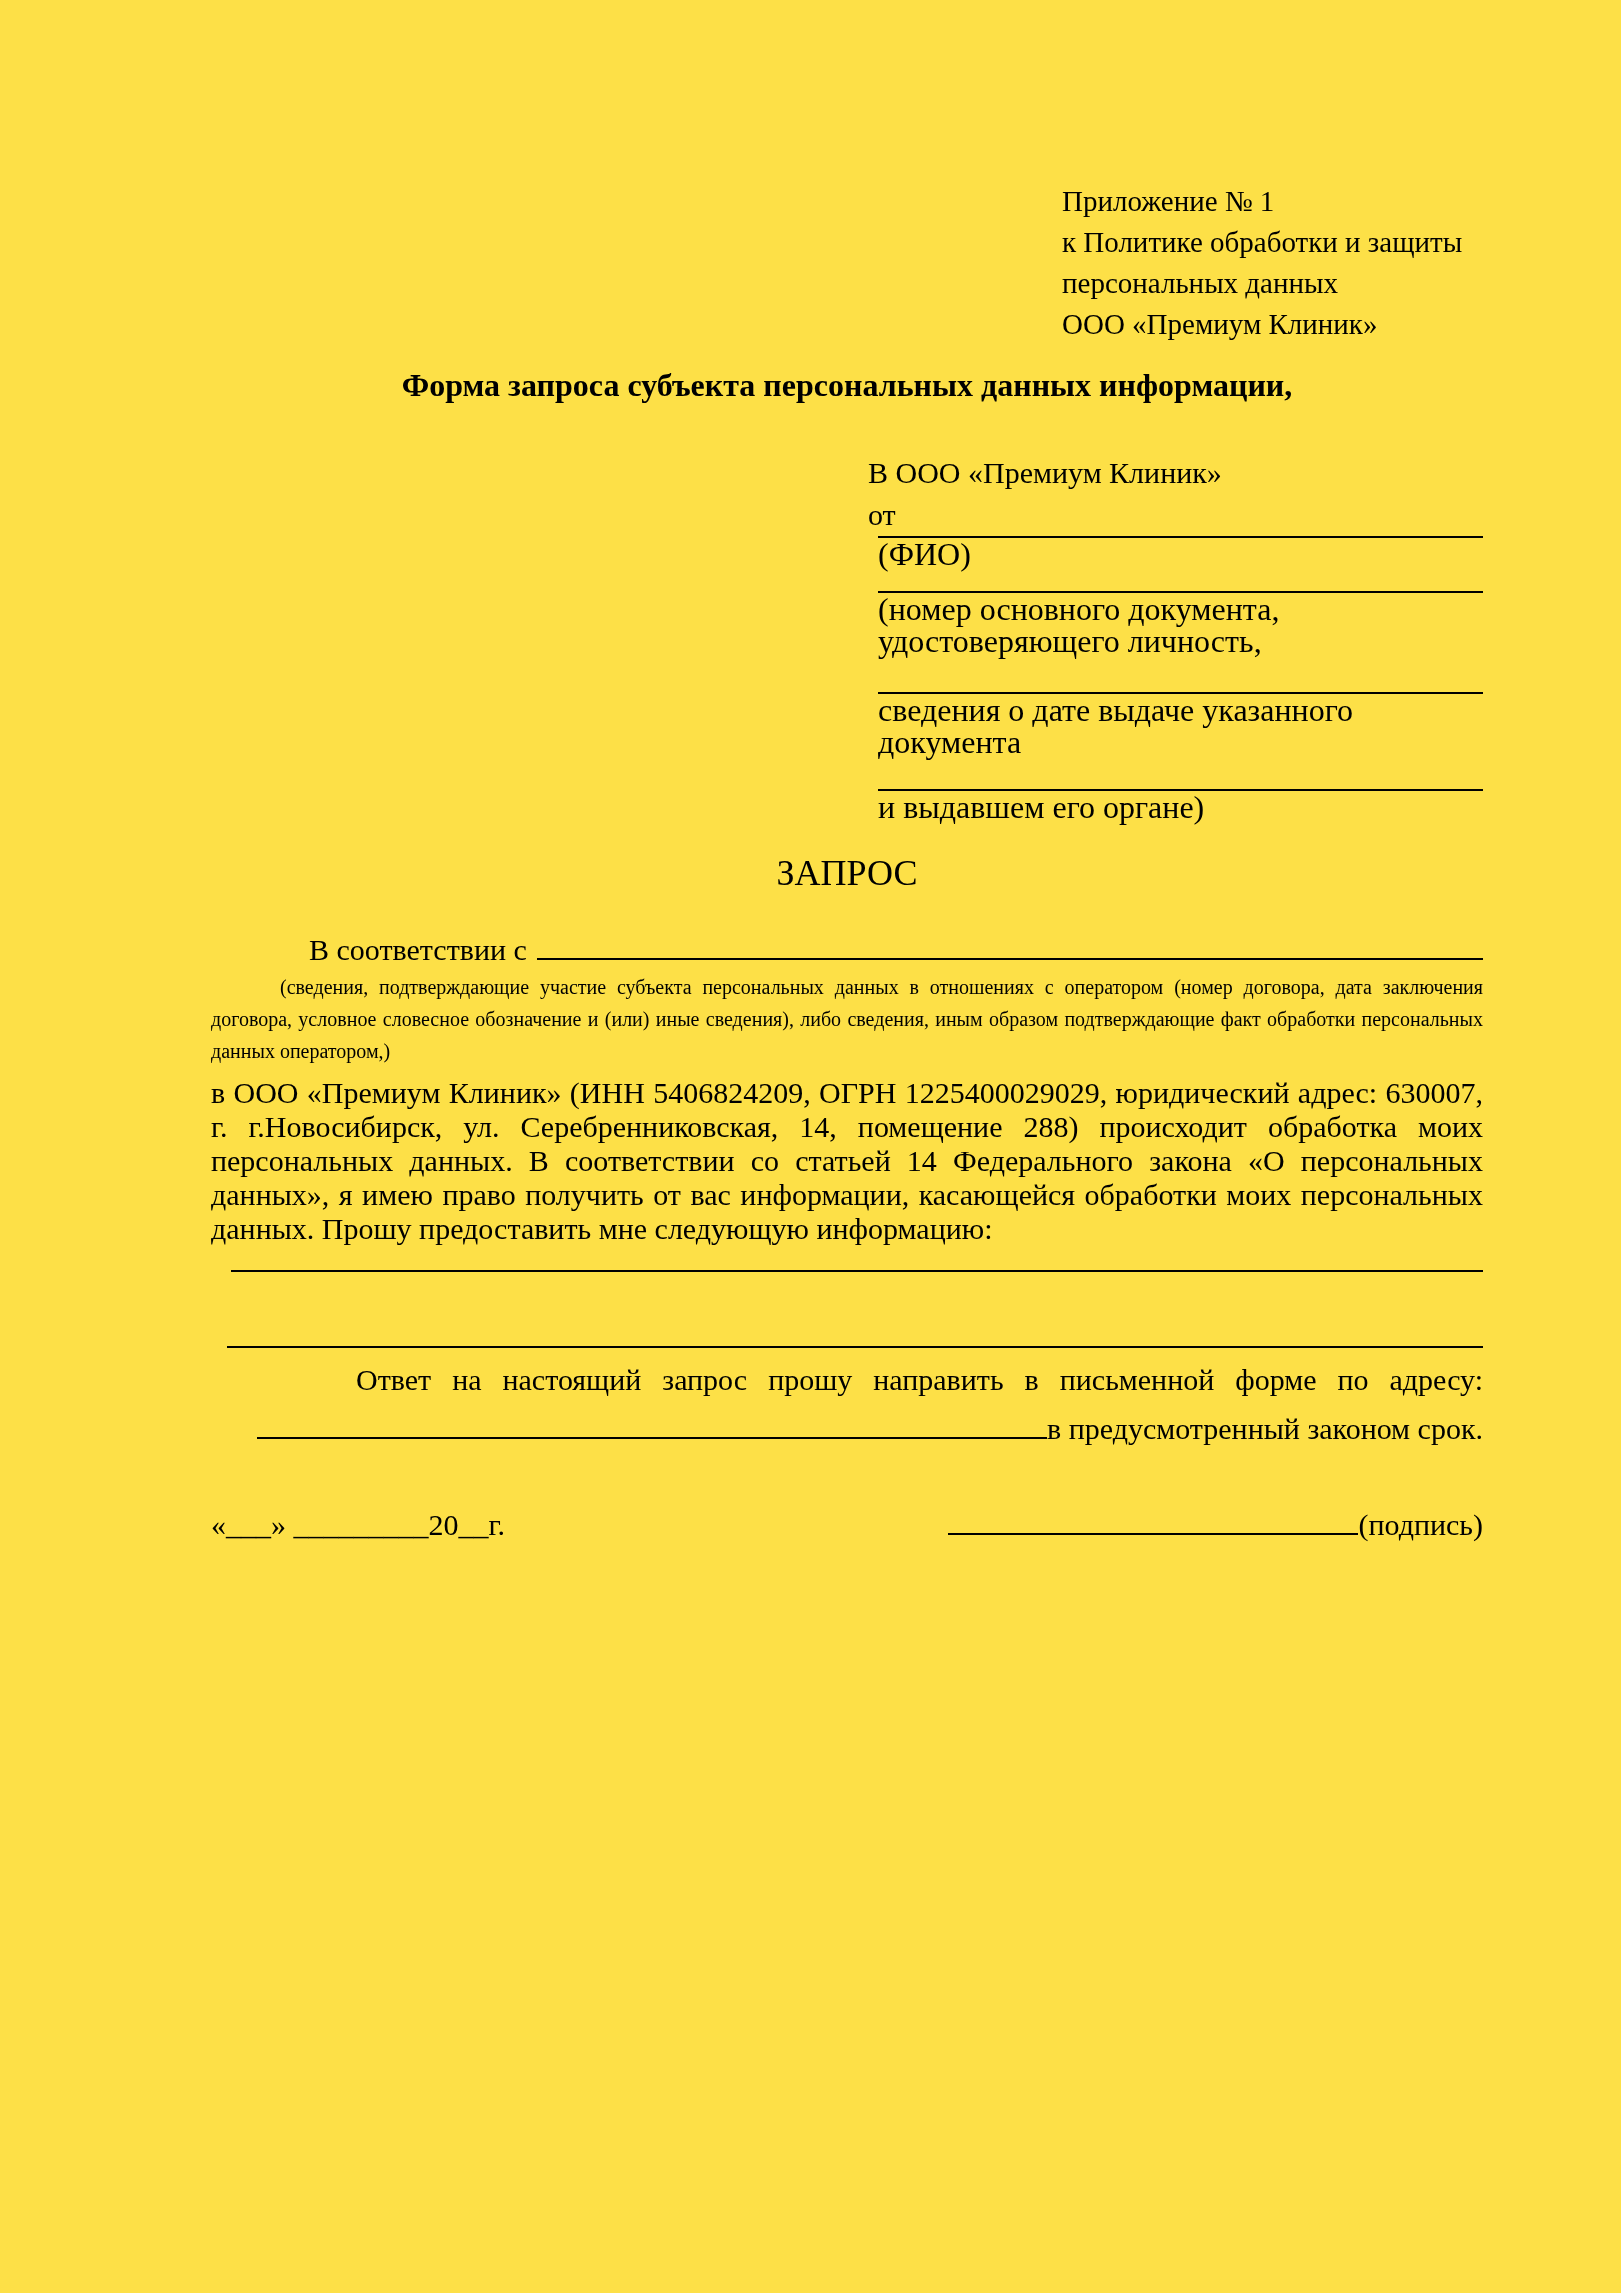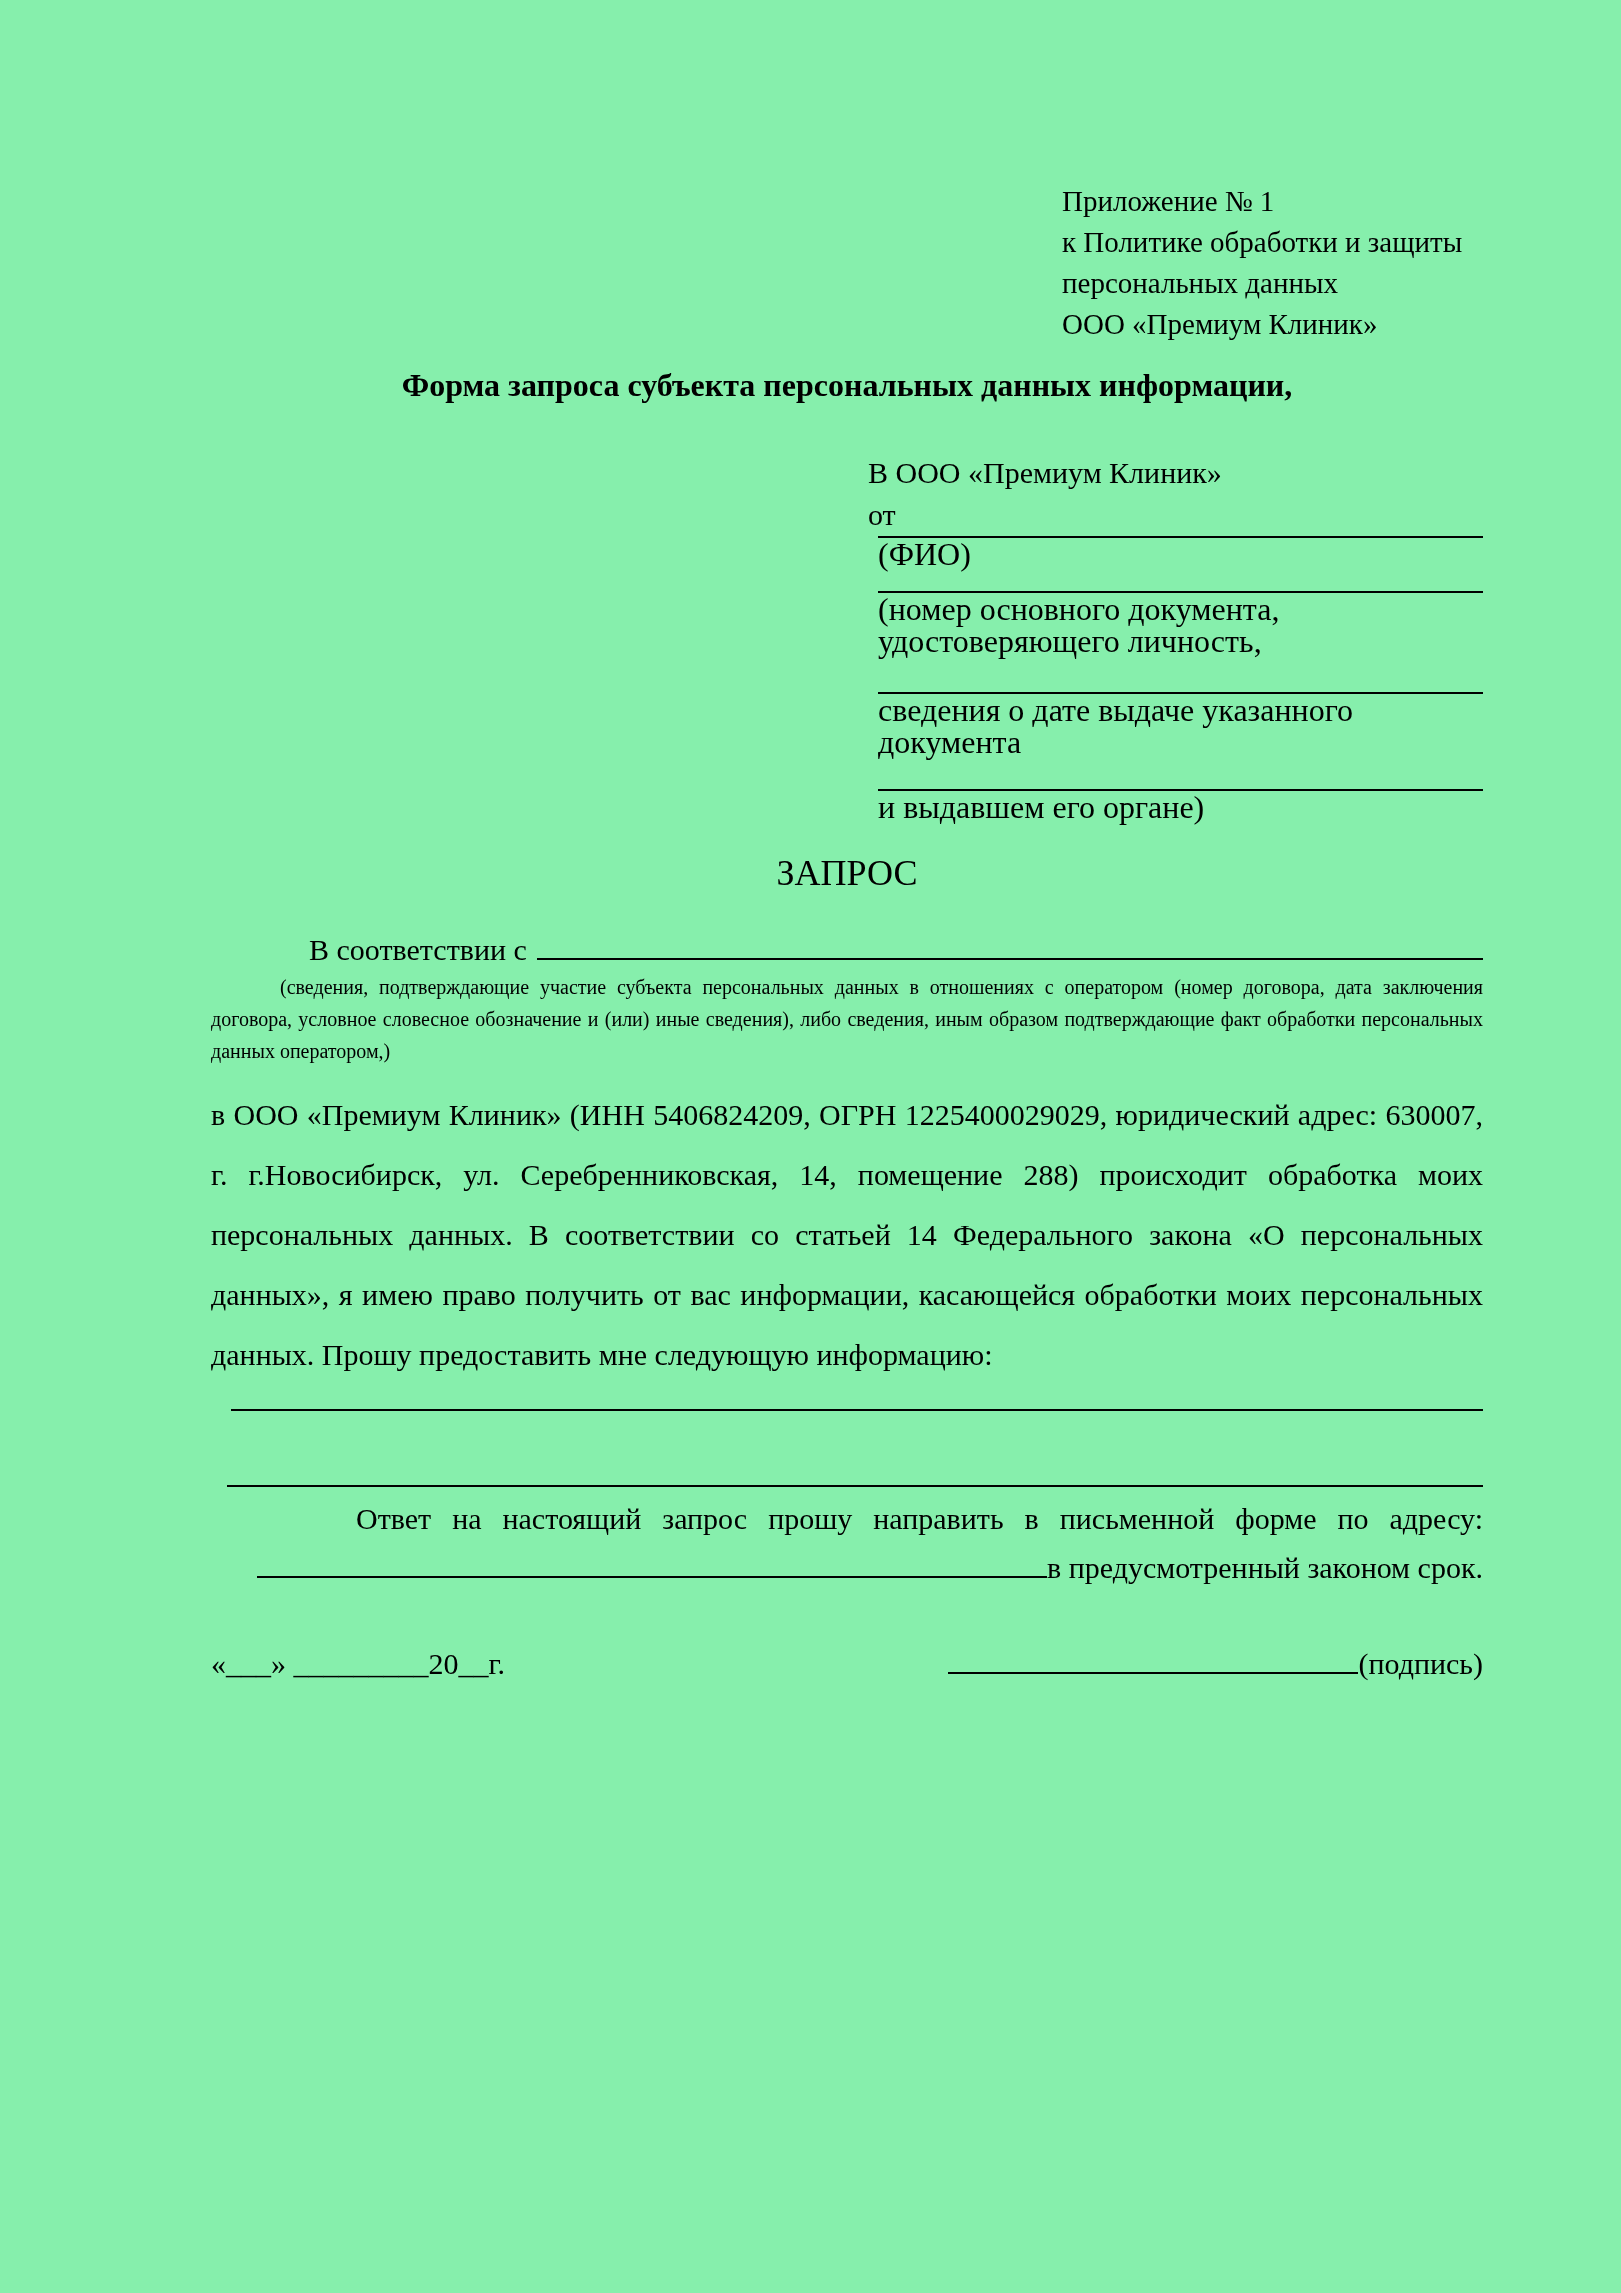--- a/index.html
+++ b/index.html
@@ -4,21 +4,21 @@
 <style>
   html, body {
     margin: 0;
     padding: 0;
     background: #ffffff;
   }
   .page {
     position: relative;
     width: 1621px;
     height: 2294px;
-    background: #86efac;
+    background: #fde047;
     color: #000000;
     font-family: "Liberation Serif", "DejaVu Serif", serif;
     font-size: 30px;
     line-height: 46px;
     box-sizing: border-box;
     padding: 181px 138px 0 211px;
     overflow: hidden;
   }
 
   
@@ -88,23 +88,23 @@
   }
 
   .footnote {
     font-size: 20px;
     line-height: 32px;
     text-align: justify;
     text-indent: 69px;
   }
 
   .body-par {
-    margin-top: 18px;
+    margin-top: 9px;
     text-align: justify;
-    line-height: 60px;
+    line-height: 34px;
   }
 
   .blank-line-1 {
     margin: 23.5px 0 0 19.6px;
     height: 0;
     border-bottom: 2.9px solid #000;
   }
   .blank-line-2 {
     margin: 74px 0 0 15.7px;
     height: 0;

